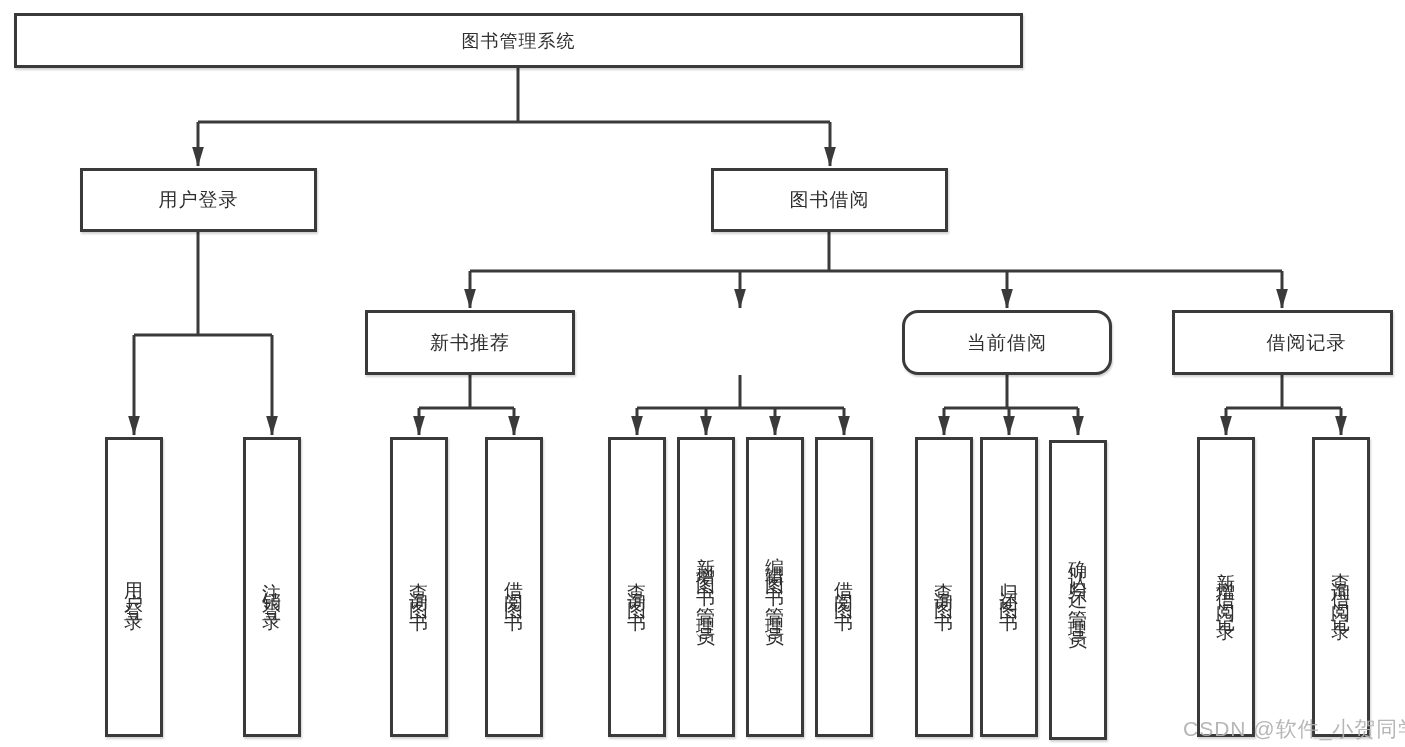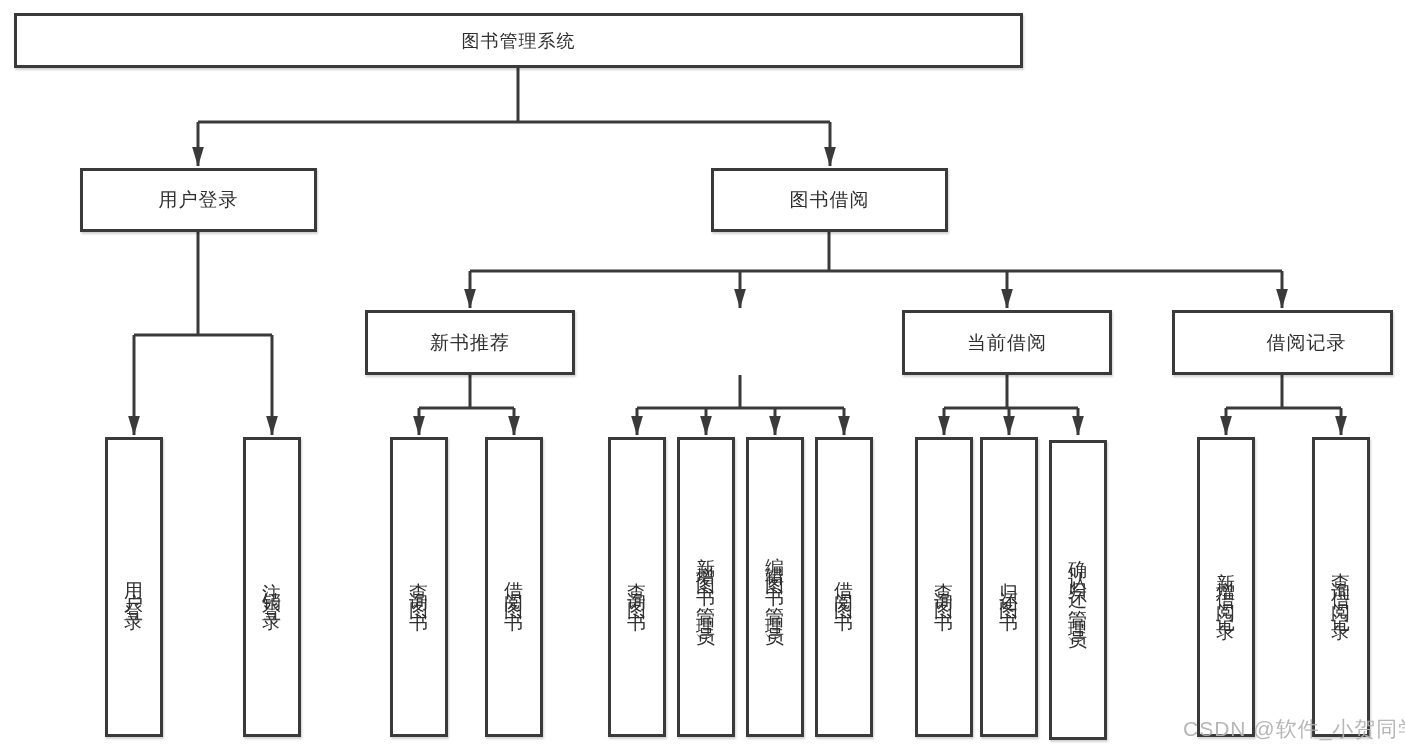--- a/index.html
+++ b/index.html
@@ -90,21 +90,21 @@
       <line x1="1341" y1="408" x2="1341" y2="435" marker-end="url(#ah)"></line>
     </g>
   </svg>
 
   <div class="node root" style="left:14px;top:13px;width:1009px;height:55px;">图书管理系统</div>
 
   <div class="node h" style="left:80px;top:168px;width:237px;height:64px;">用户登录</div>
   <div class="node h" style="left:711px;top:168px;width:237px;height:64px;">图书借阅</div>
 
   <div class="node h" style="left:365px;top:310px;width:210px;height:65px;text-align:right;">新书推荐</div>
-  <div class="node h" style="left:902px;top:310px;width:210px;height:65px;">当前借阅</div>
+  <div class="node h" style="left:902px;top:310px;width:210px;height:65px;border-radius:16px;">当前借阅</div>
   <div class="node h" style="left:1172px;top:310px;width:221px;height:65px;padding-left:48px;">借阅记录</div>
 
   <div class="node leaf" style="left:105px;top:437px;width:58px;height:300px;">
     <span>用户登录</span>
   </div>
   <div class="node leaf" style="left:243px;top:437px;width:58px;height:300px;">
     <span>注销登录</span>
   </div>
 
   <div class="node leaf" style="left:390px;top:437px;width:58px;height:300px;">

